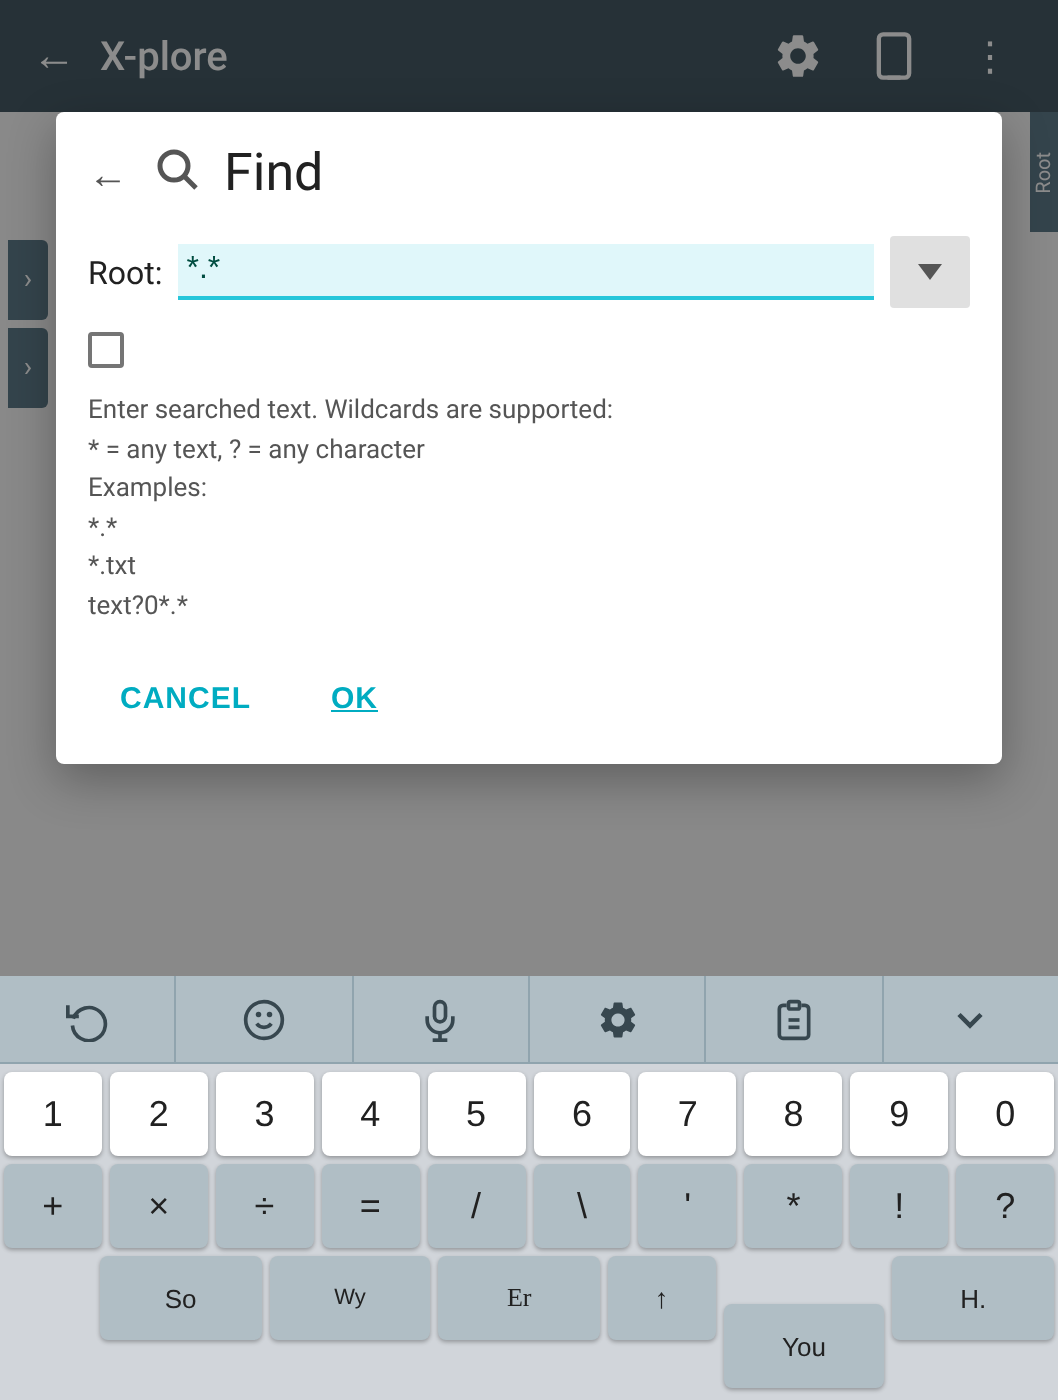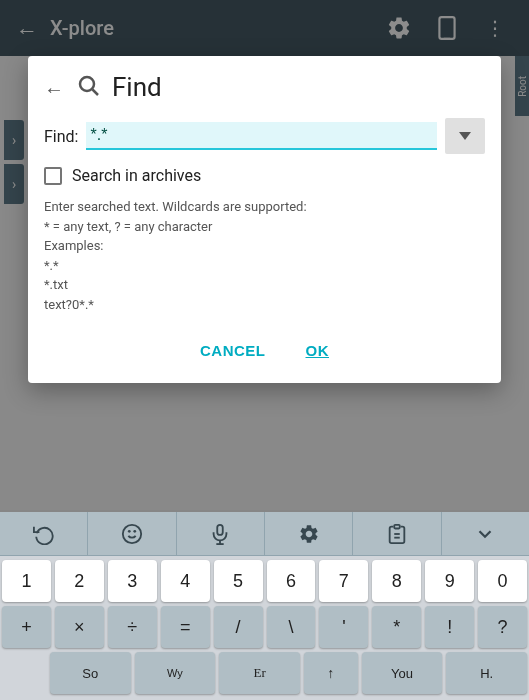--- a/index.html
+++ b/index.html
@@ -242,21 +242,21 @@
 
     .help-text {
       font-size: 13px;
       color: #555;
       line-height: 1.5;
       margin-bottom: 16px;
     }
 
     .dialog-actions {
       display: flex;
-      justify-content: center;
+      justify-content: flex-start;
       gap: 8px;
       padding: 4px 0 0 0;
     }
 
     .btn-cancel {
       background: none;
       border: none;
       color: #00acc1;
       font-size: 15px;
       font-weight: 600;
@@ -435,32 +435,31 @@
         <circle cx="11" cy="11" r="7"></circle>
         <line x1="16.5" y1="16.5" x2="22" y2="22"></line>
       </svg>
     </span>
     <span class="dialog-title">Find</span>
   </div>
 
   <div class="dialog-body">
 
     <div class="find-row">
-      <span class="find-label">Find:</span>
+      <span class="find-label">Root:</span>
       <div class="find-input-wrapper">
         <input class="find-input" type="text" value="*.*" style="">
       </div>
       <button class="find-dropdown-btn">
         <div class="dropdown-arrow"></div>
       </button>
     </div>
 
     <div class="checkbox-row">
       <div class="checkbox"></div>
-      <span class="checkbox-label">Search in archives</span>
     </div>
 
     <div class="help-text">
       Enter searched text. Wildcards are supported:<br>
       * = any text, ? = any character<br>
       Examples:<br>
       *.*<br>
       *.txt<br>
       text?0*.*
     </div>
@@ -542,17 +541,17 @@
       <button class="kb-key kb-key-dark">*</button>
       <button class="kb-key kb-key-dark">!</button>
       <button class="kb-key kb-key-dark">?</button>
     </div>
 
     <div class="kb-row" style="justify-content: space-around;">
       <button class="kb-key kb-key-dark kb-key-wide" style="font-size:13px;margin-left:48px;">So</button>
       <button class="kb-key kb-key-dark kb-key-wide" style="font-size:11px;">Wy</button>
       <button class="kb-key kb-key-dark kb-key-wide" style="font-size:13px;font-family:Liberation Serif, serif;">Er</button>
       <button class="kb-key kb-key-dark" style="font-size:14px;">↑</button>
-      <button class="kb-key kb-key-dark kb-key-wide" style="font-size:13px;">You</button>
+      <button class="kb-key kb-key-dark kb-key-wide" style="font-size:13px;margin-top:24px;">You</button>
       <button class="kb-key kb-key-dark kb-key-wide" style="font-size:13px;">H.</button>
     </div>
   </div>
 </div>
 
 </body></html>

